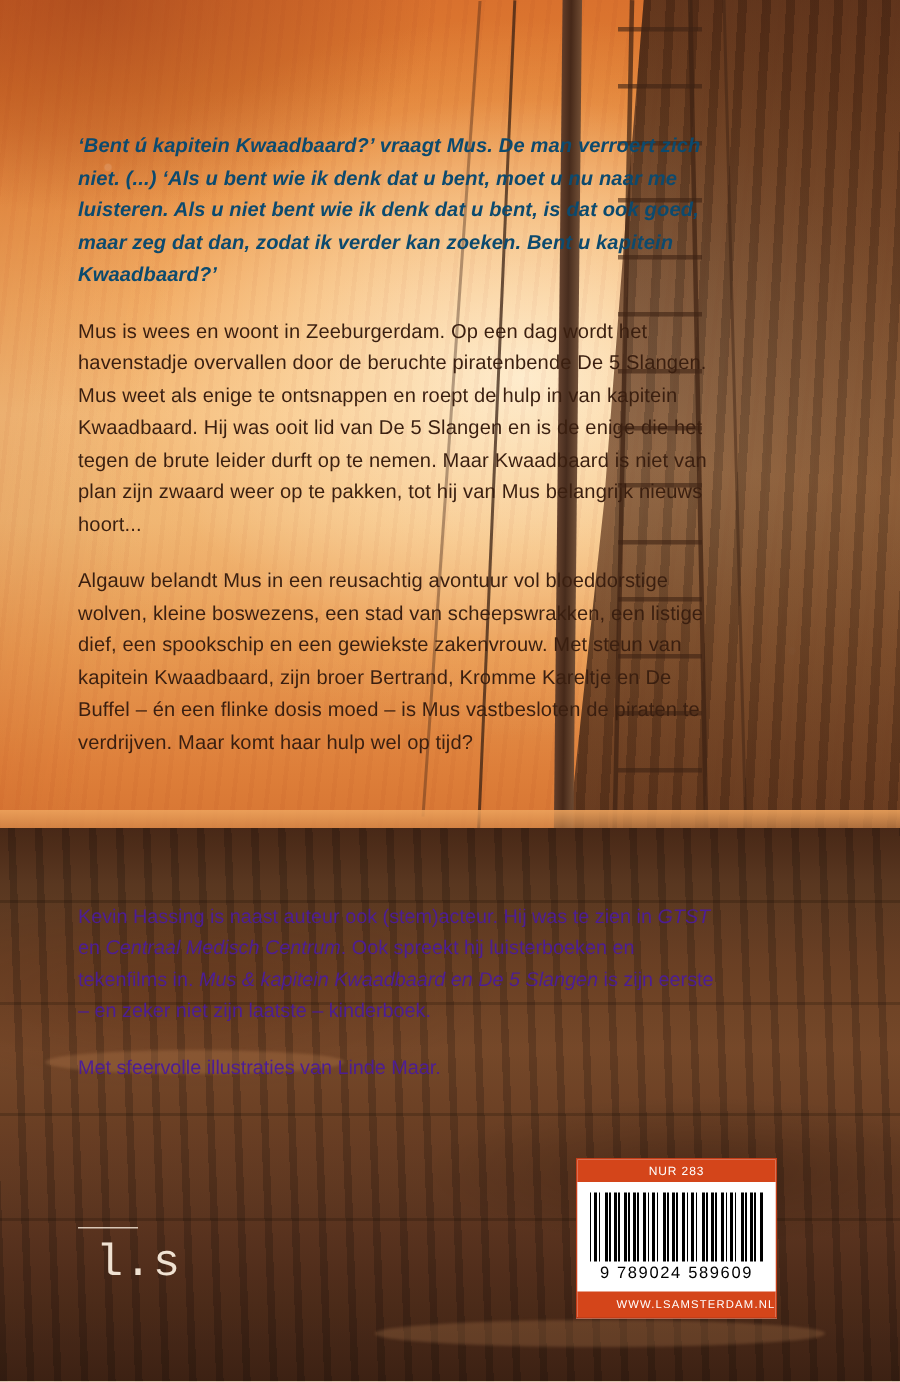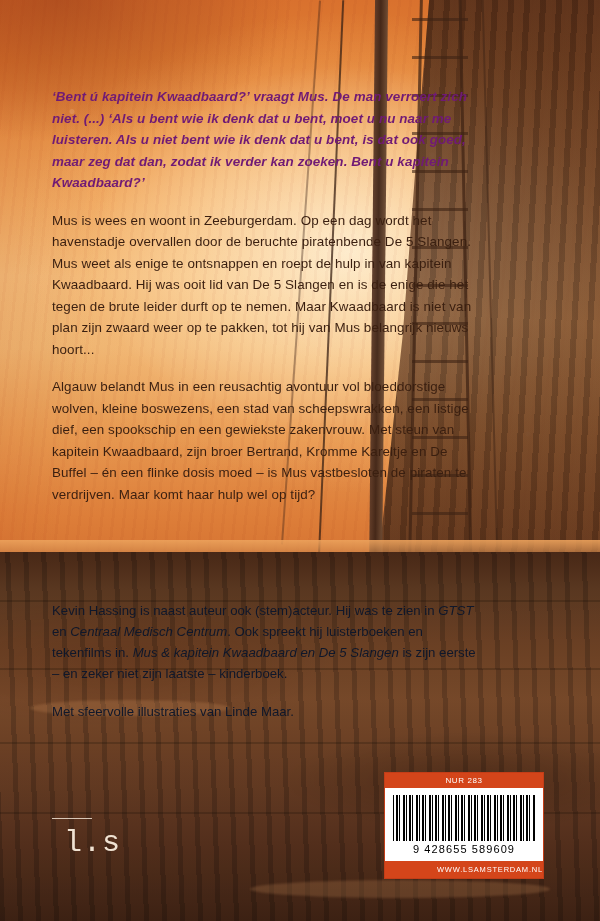--- a/index.html
+++ b/index.html
@@ -141,28 +141,28 @@
     color: #3a1f10;
     font-size: 13.4px;
     line-height: 21.5px;
     letter-spacing: 0.1px;
   }
   .blurb p { margin: 0 0 16px 0; }
   .blurb p:last-child { margin-bottom: 16px; }
   .quote {
     font-style: italic;
     font-weight: 700;
-    color: #701a75;
+    color: #0c4a6e;
   }
   .credits {
     position: absolute;
     left: 52px;
     top: 600px;
     width: 430px;
-    color: #0f172a;
+    color: #4c1d95;
     font-size: 13.2px;
     line-height: 21px;
   }
   .credits p { margin: 0 0 17px 0; }
   .credits p:last-child { margin-bottom: 0; }
   .credits em { font-style: italic; }
 
   
   .logo {
     position: absolute;
@@ -183,21 +183,21 @@
   .logo .mark {
     position: absolute;
     left: 12px; top: 8px; font-family: Liberation Mono, monospace;
   }
 
   
   .barcode-block {
     position: absolute;
     left: 384px;
     top: 772px;
-    width: 160px;
+    width: 134px;
     background: #ffffff;
     border: 1px solid #c43d17;
     box-sizing: border-box;
   }
   .nur-bar {
     background: #d4451a;
     color: #ffffff;
     font-size: 8px;
     letter-spacing: 0.6px;
     text-align: center;
@@ -296,19 +296,19 @@
 
     <div class="logo">
       <div class="rule"></div>
       <div class="mark">l.s</div>
     </div>
 
     <div class="barcode-block">
       <div class="nur-bar">NUR 283</div>
       <div class="barcode-area">
         <div class="bars"></div>
-        <div class="isbn-text">9 428655 589609</div>
+        <div class="isbn-text">9 789024 589609</div>
       </div>
       <div class="url-bar">WWW.LSAMSTERDAM.NL</div>
     </div>
 
   </div>
 </div>
 
 </body></html>

